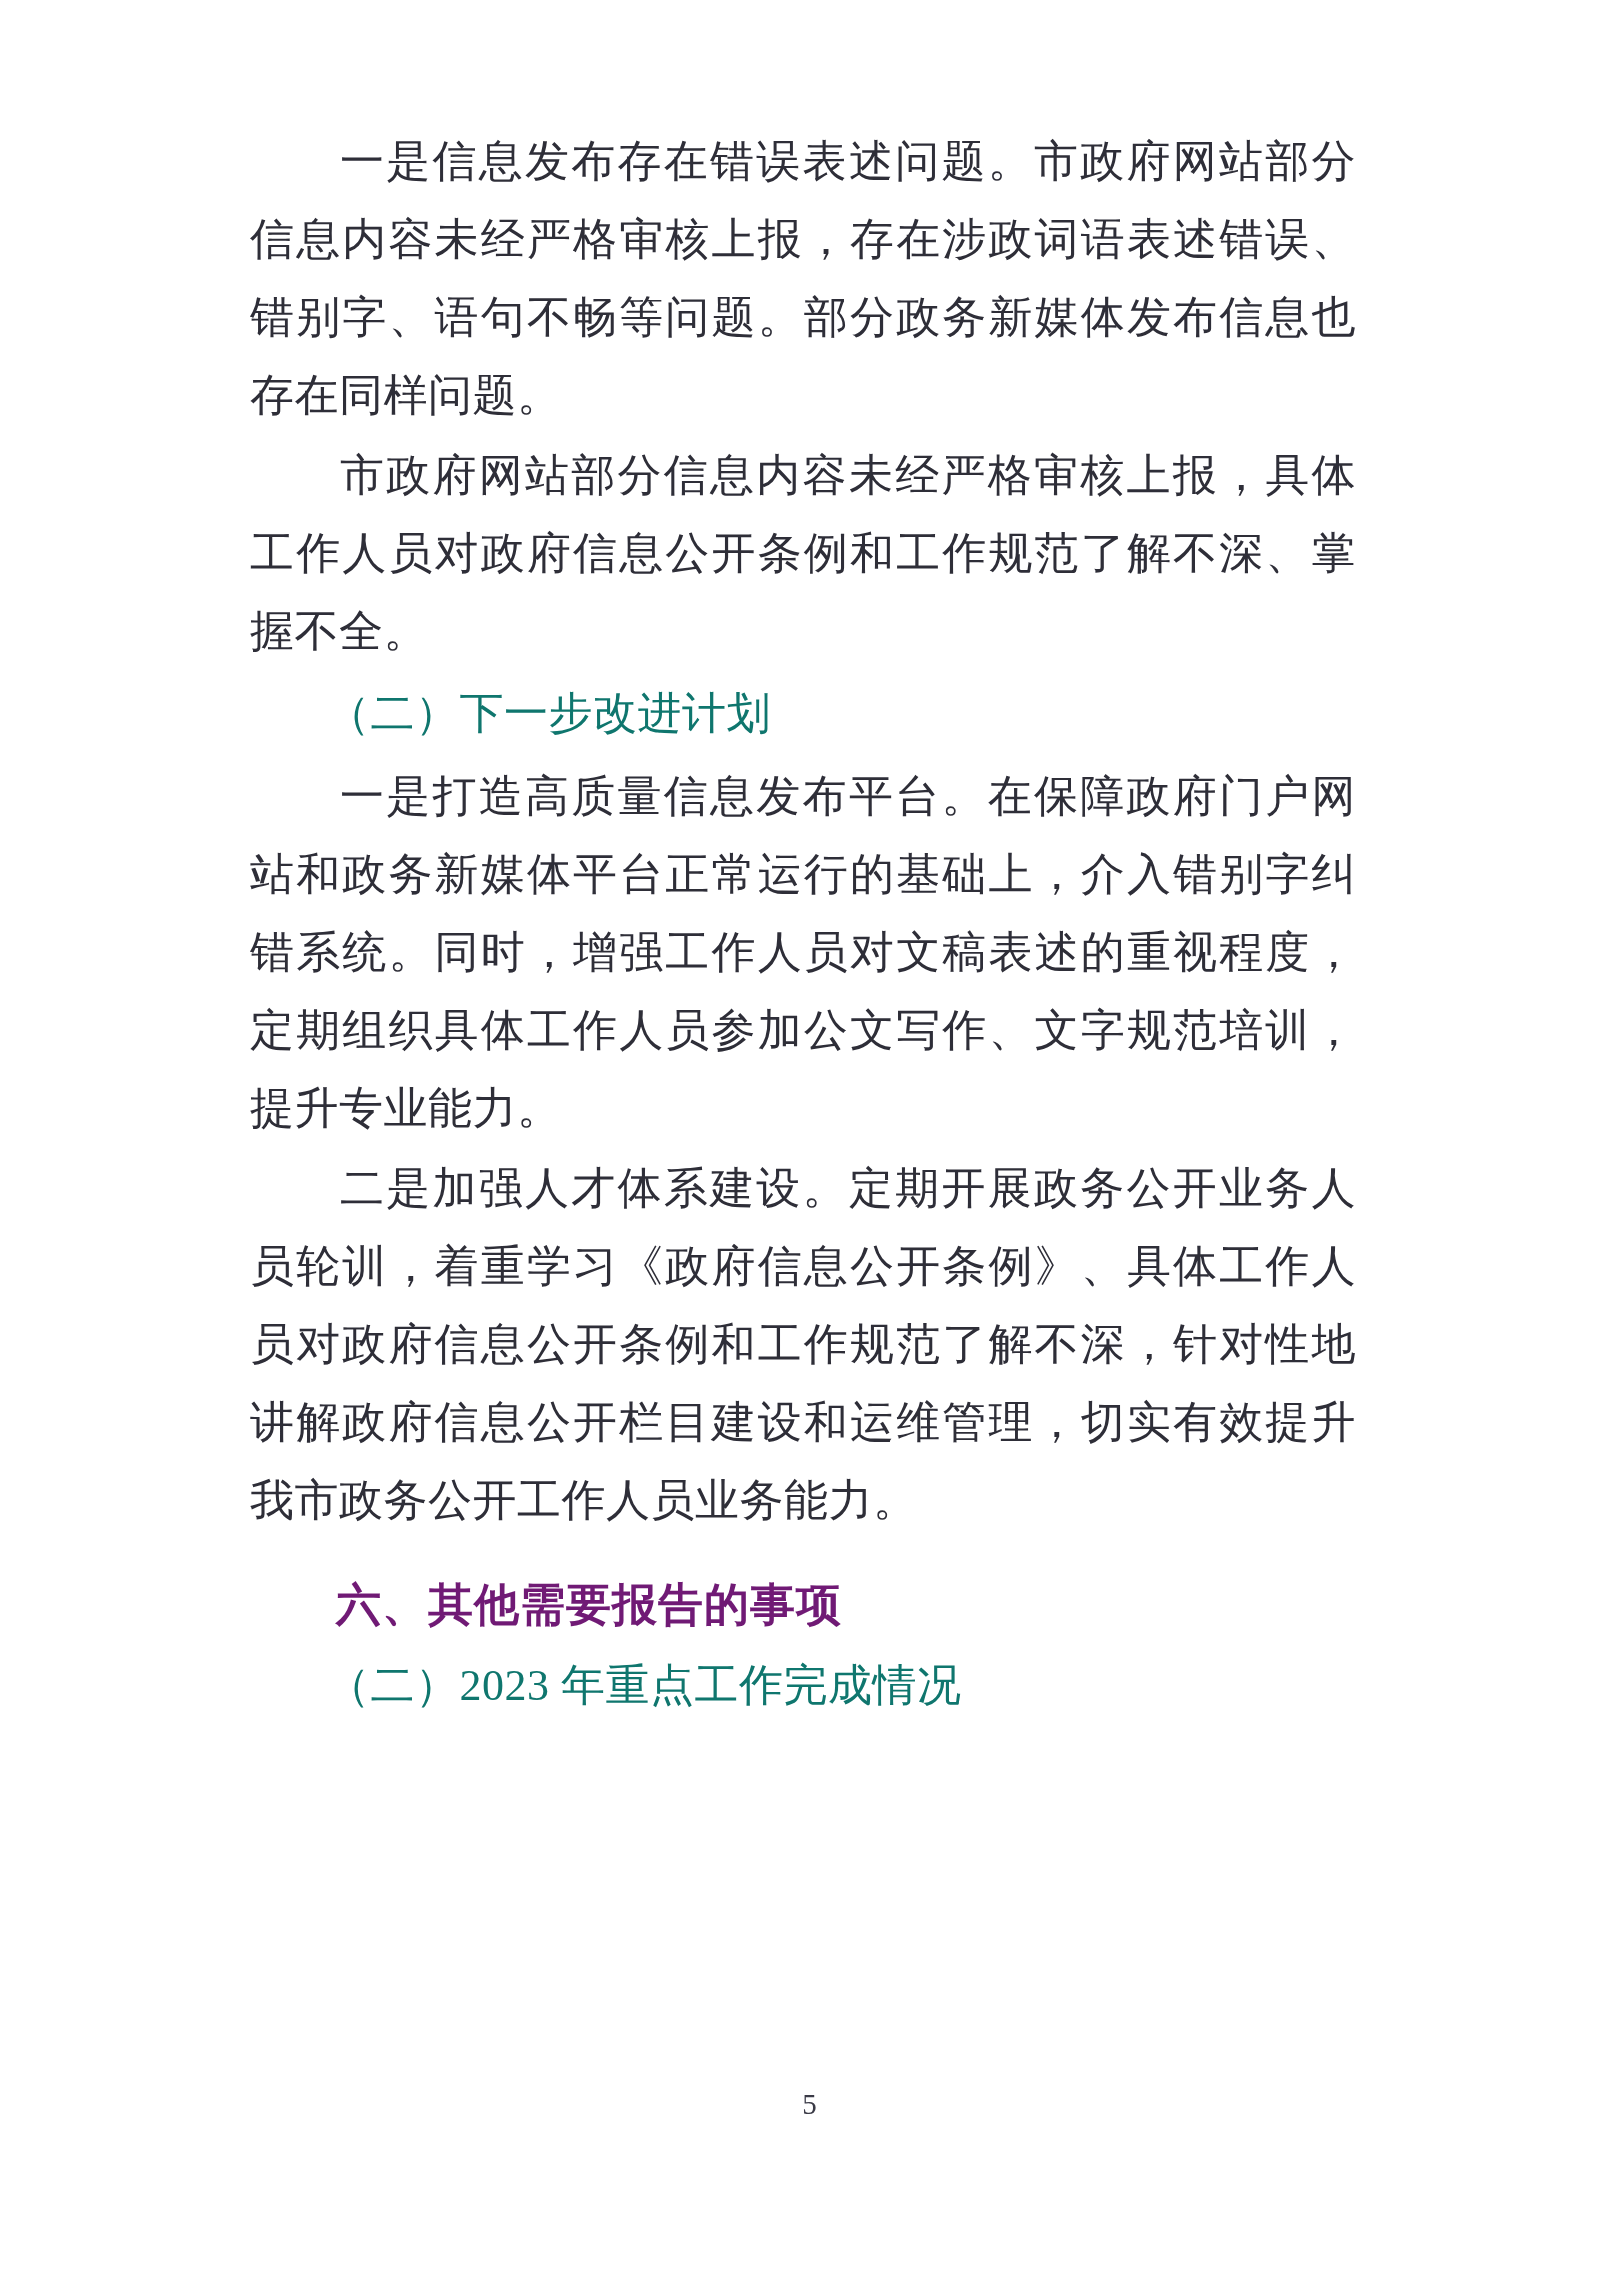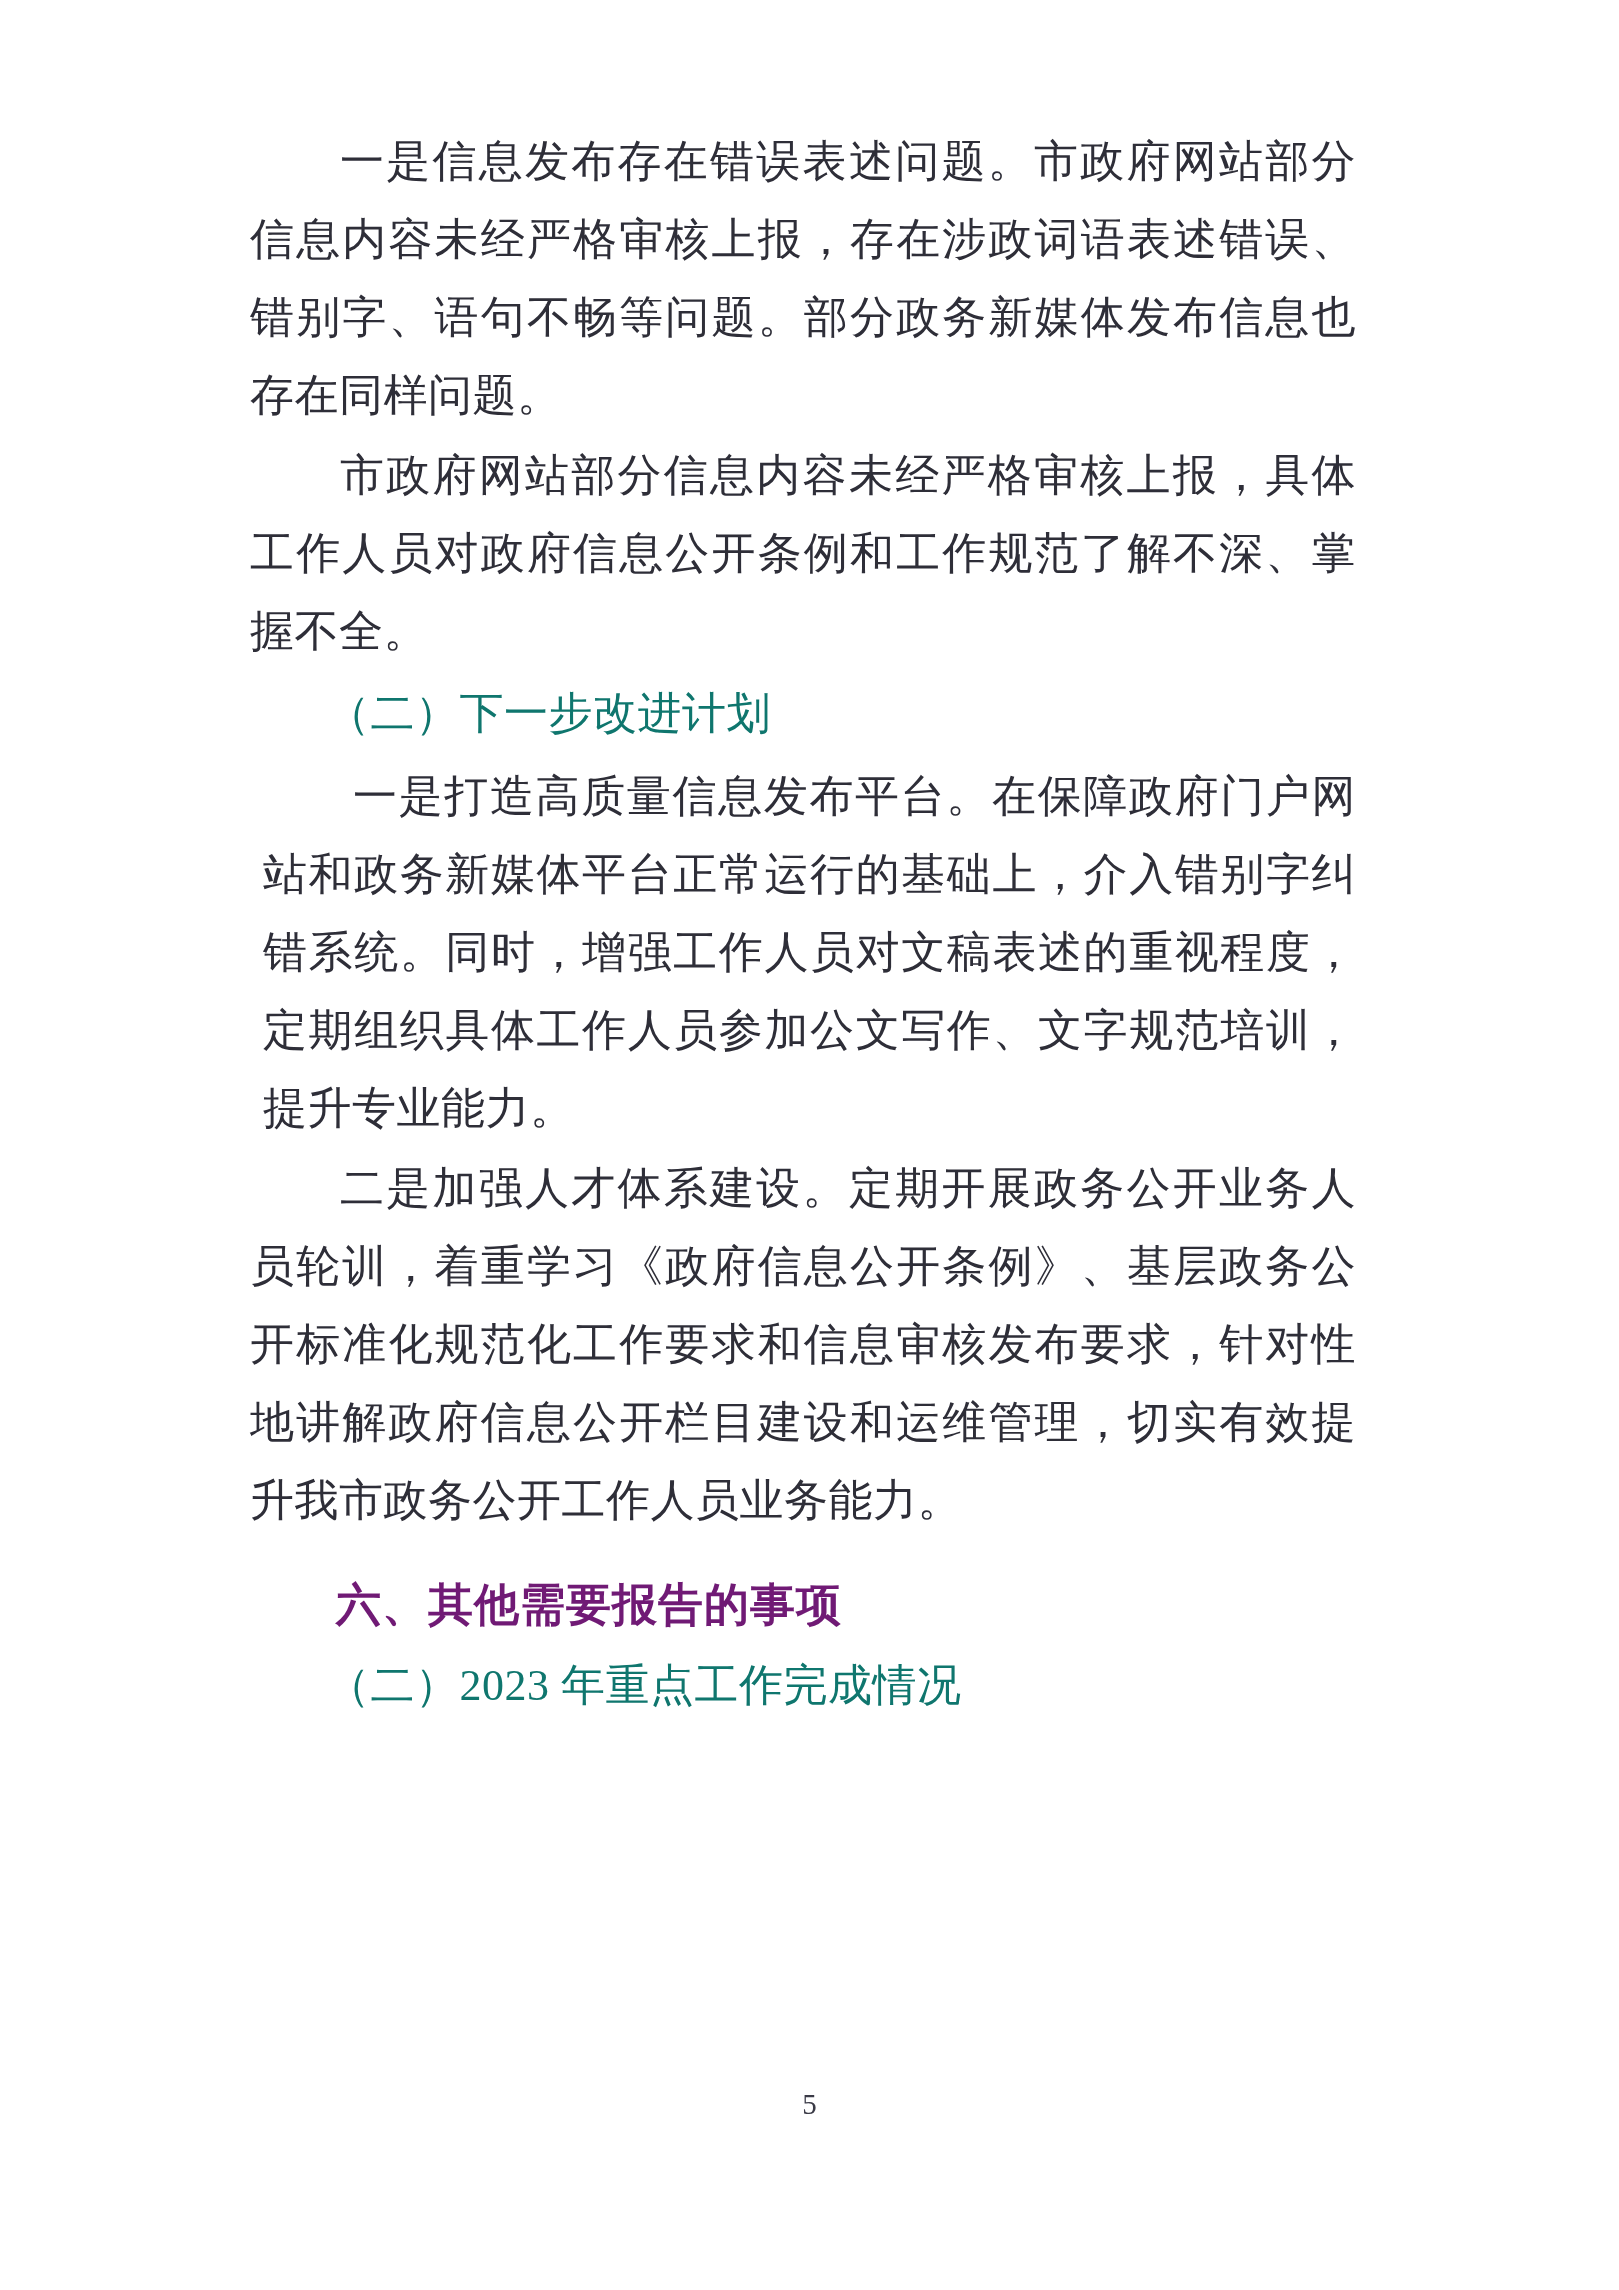--- a/index.html
+++ b/index.html
@@ -60,21 +60,20 @@
     margin: 0;
     color: #0f766e;
     letter-spacing: 0.5px;
   }
   .heading-sub.second {
     text-indent: 76px;
     margin-top: 5.9px;
   }
   .para.after-sub {
     margin-top: 7.8px;
-    margin-left: 13px;
   }
   .page-number {
     position: absolute;
     left: 0;
     top: 2088px;
     width: 1619px;
     text-align: center;
     font-size: 29px;
     font-family: "Liberation Serif", "DejaVu Serif", serif;
     color: #3a3a46;
@@ -87,21 +86,21 @@
   <div class="content">
 
     <p class="para">一是信息发布存在错误表述问题。市政府网站部分信息内容未经严格审核上报，存在涉政词语表述错误、错别字、语句不畅等问题。部分政务新媒体发布信息也存在同样问题。</p>
 
     <p class="para">市政府网站部分信息内容未经严格审核上报，具体工作人员对政府信息公开条例和工作规范了解不深、掌握不全。</p>
 
     <p class="heading-sub second">（二）下一步改进计划</p>
 
     <p class="para after-sub">一是打造高质量信息发布平台。在保障政府门户网站和政务新媒体平台正常运行的基础上，介入错别字纠错系统。同时，增强工作人员对文稿表述的重视程度，定期组织具体工作人员参加公文写作、文字规范培训，提升专业能力。</p>
 
-    <p class="para">二是加强人才体系建设。定期开展政务公开业务人员轮训，着重学习《政府信息公开条例》、基层政务公开标准化规范化工作要求和信息审核发布要求，针对性地讲解政府信息公开栏目建设和运维管理，切实有效提升我市政务公开工作人员业务能力。</p>
+    <p class="para">二是加强人才体系建设。定期开展政务公开业务人员轮训，着重学习《政府信息公开条例》、具体工作人员对政府信息公开条例和工作规范了解不深，针对性地讲解政府信息公开栏目建设和运维管理，切实有效提升我市政务公开工作人员业务能力。</p>
 
     <p class="heading-major">六、其他需要报告的事项</p>
 
 
     <p class="heading-sub second">（二）2023 年重点工作完成情况</p>
 
 
   </div>
 
   <div class="page-number">5</div>

